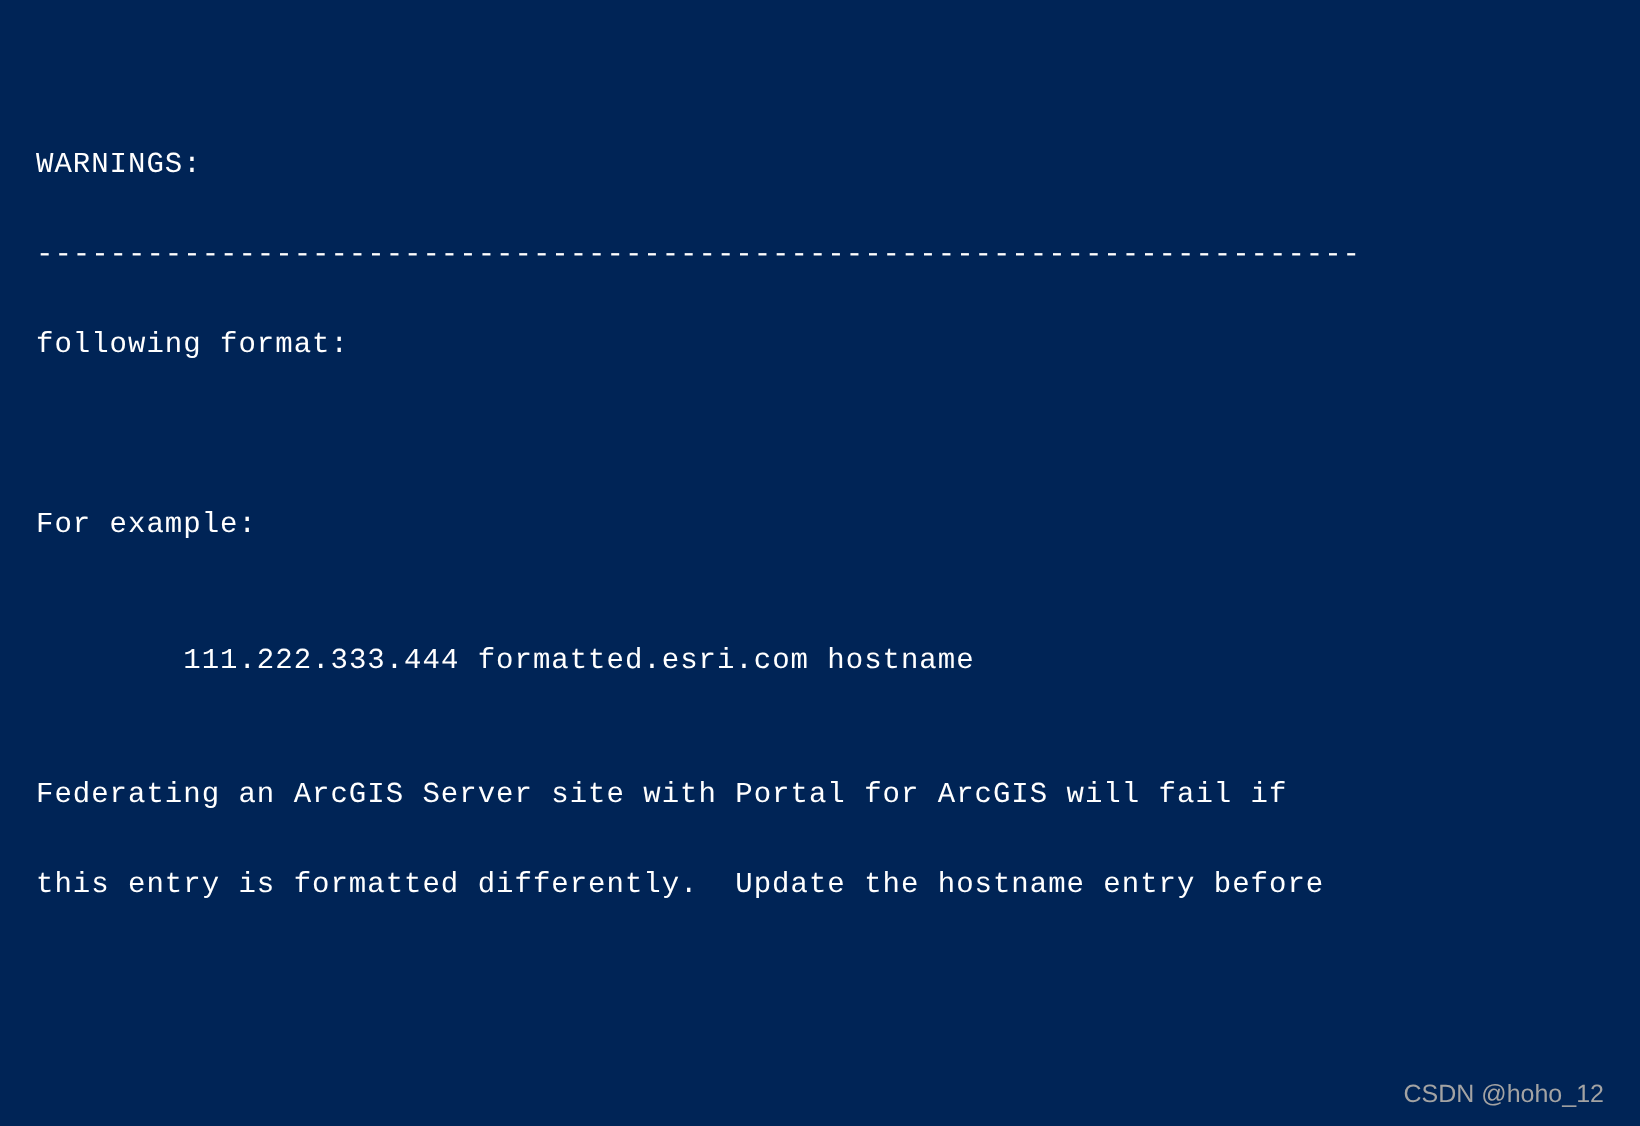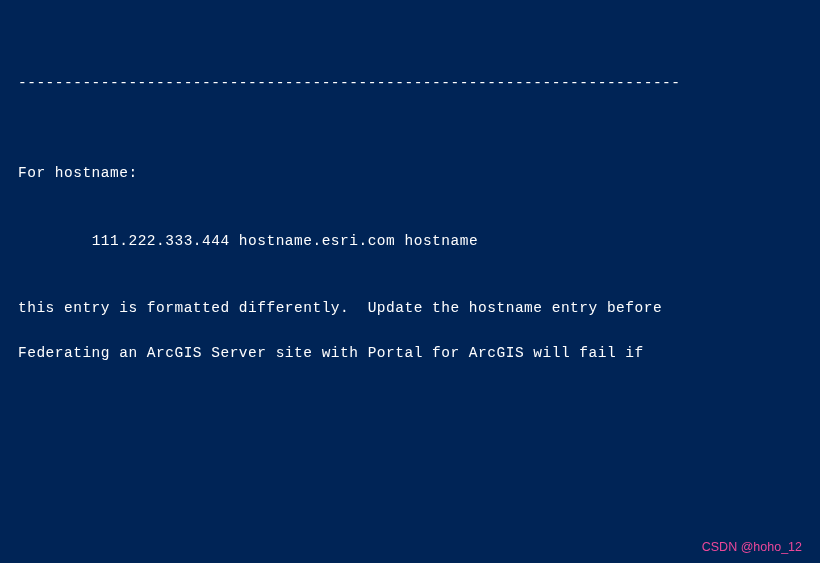--- a/index.html
+++ b/index.html
@@ -25,39 +25,41 @@
       white-space: pre-wrap;
       word-wrap: break-word;
     }
     .line {
       display: block;
     }
     .watermark {
       position: absolute;
       bottom: 6px;
       right: 18px;
-      color: #ec4899;
+      color: #a3a3a3;
       font-size: 12.5px;
       font-family: Arial, sans-serif;
       letter-spacing: 0;
     }
   </style>
 </head>
 <body>
 
 <div class="terminal">
+<span class="line">WARNINGS:</span>
 <span class="line">------------------------------------------------------------------------</span>
+<span class="line">following format:</span>
 <span class="line"></span>
 <span class="line"></span>
-<span class="line">For hostname:</span>
+<span class="line">For example:</span>
 <span class="line"></span>
-<span class="line">        111.222.333.444 hostname.esri.com hostname</span>
+<span class="line">        111.222.333.444 formatted.esri.com hostname</span>
 <span class="line"></span>
+<span class="line">Federating an ArcGIS Server site with Portal for ArcGIS will fail if</span>
 <span class="line">this entry is formatted differently.  Update the hostname entry before</span>
-<span class="line">Federating an ArcGIS Server site with Portal for ArcGIS will fail if</span>
 
 <span class="line"></span>
 <span class="line"></span>
 
 
 
 
 
 <span class="line"></span>
 

